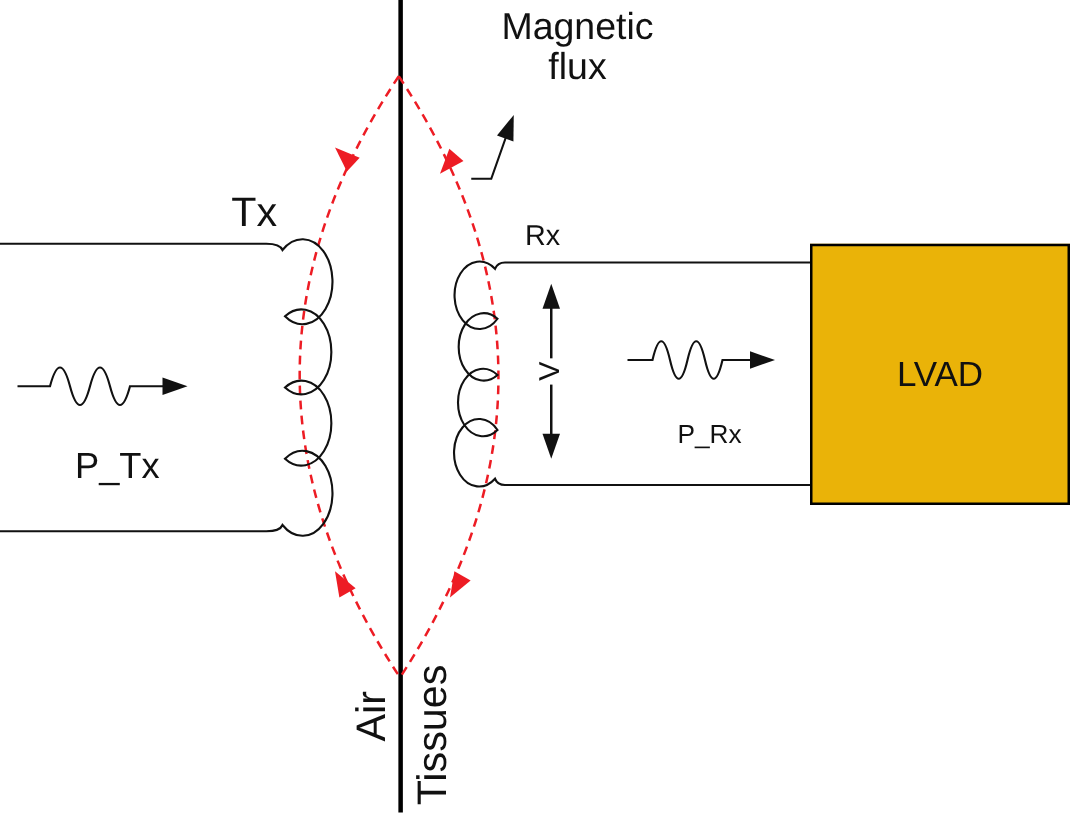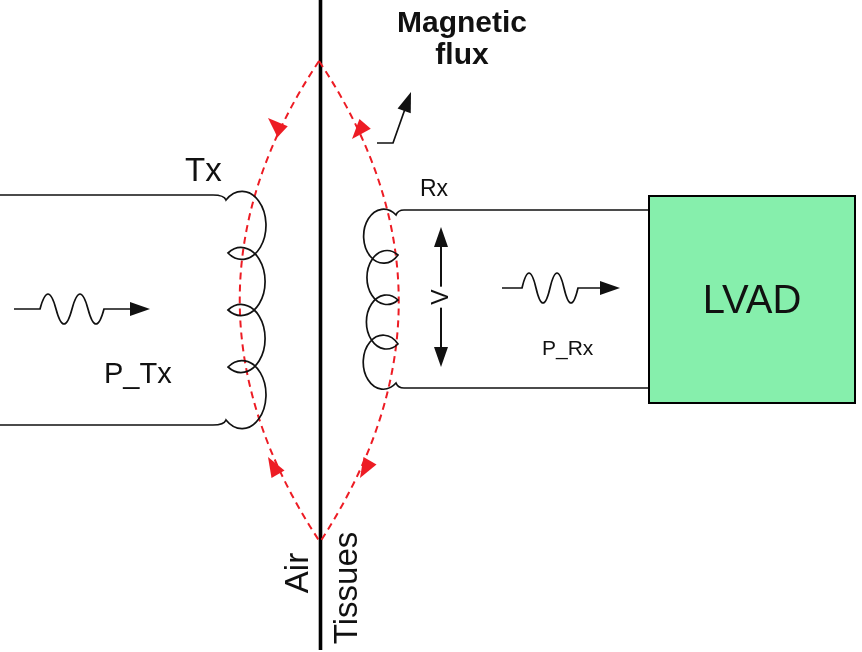--- a/index.html
+++ b/index.html
@@ -2,33 +2,33 @@
 <html><head>
 <meta charset="utf-8">
 <style>
   html,body{margin:0;padding:0;background:#fff;}
   .canvas{
     position:relative;width:862px;height:652px;background:#fff;overflow:hidden;
     font-family:"Liberation Sans",sans-serif;color:#111;
   }
   .canvas svg{position:absolute;left:0;top:0;}
   .lbl{position:absolute;white-space:nowrap;color:#111;}
-  .lbl-flux{left:376px;top:6px;width:172px;text-align:center;font-size:30px;line-height:1.07;white-space:normal;font-weight:bold;}
+  .lbl-flux{left:376px;top:6px;width:172px;text-align:center;font-size:30px;line-height:1.07;white-space:normal;}
   .lbl-tx{left:185px;top:151px;font-size:33px;}
   .lbl-rx{left:420px;top:175px;font-size:23px;}
-  .lbl-ptx{left:60px;top:357px;font-size:29px;margin-left:44px;}
+  .lbl-ptx{left:60px;top:357px;font-size:29px;}
   .lbl-prx{left:542px;top:336px;font-size:21px;}
   .rot{position:absolute;white-space:nowrap;transform:translate(-50%,-50%) rotate(-90deg);}
   .lbl-air{left:297px;top:573px;font-size:33px;}
   .lbl-tissues{left:346px;top:588px;font-size:33px;}
   .lbl-v{left:440px;top:297px;font-size:23px;background:#fff;padding:0 3px;}
   .lvad-box{
     position:absolute;left:648px;top:195px;width:208px;height:209px;
-    border:2px solid #000;background:#86efac;box-sizing:border-box;
-    display:flex;align-items:center;justify-content:center;font-size:40px;
+    border:2px solid #000;background:#eab308;box-sizing:border-box;
+    display:flex;align-items:center;justify-content:center;font-size:28px;
   }
 </style>
 </head>
 <body>
 
 <div class="canvas">
 
   <svg width="862" height="652" viewBox="0 0 862 652">
 
     <line x1="320.5" y1="0" x2="320.5" y2="650" stroke="#000" stroke-width="3.6"></line>

